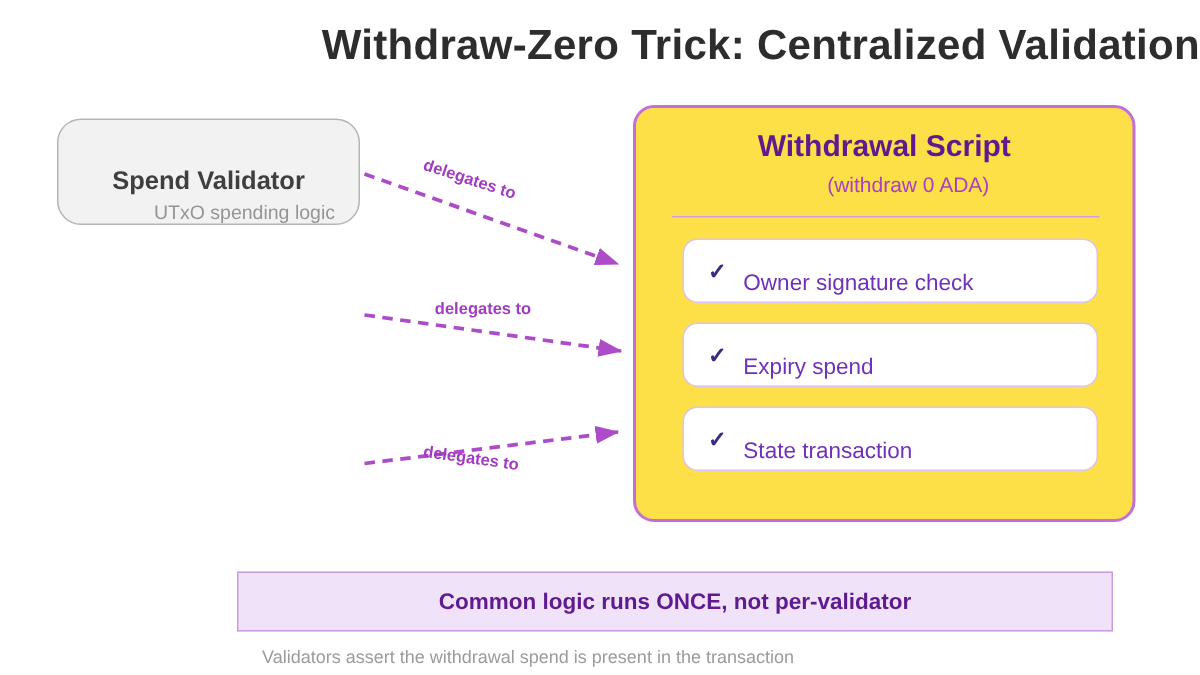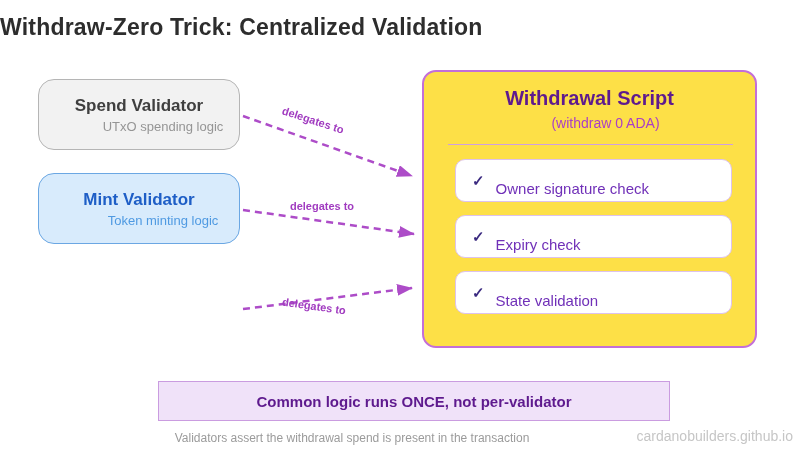--- a/index.html
+++ b/index.html
@@ -7,22 +7,22 @@
     position: relative;
     width: 800px;
     height: 450px;
     background: #ffffff;
     overflow: hidden;
     font-family: "Liberation Sans", sans-serif;
   }
   .slide-title {
     position: absolute;
     left: 0; right: 0; top: 14px;
-    text-align: left;
-    font-size: 23px;
+    text-align: right;
+    font-size: 28px;
     font-weight: bold;
     color: #2d2d2d;
     letter-spacing: 0.2px;
   }
   
   .vbox {
     position: absolute;
     left: 38px;
     width: 202px;
     height: 71px;
@@ -35,21 +35,21 @@
     gap: 3px;
   }
   .vbox .vname { font-size: 17px; font-weight: bold; }
   .vbox .vdesc { font-size: 13px; padding-left: 48px; }
   .vbox.gray { background: #f2f2f2; border: 1.5px solid #b5b5b5; }
   .vbox.gray .vname { color: #3f3f3f; }
   .vbox.gray .vdesc { color: #959595; }
   .vbox.blue { background: #d8ebfc; border: 1.5px solid #6ba7e3; }
   .vbox.blue .vname { color: #1e5ec6; }
   .vbox.blue .vdesc { color: #4f9ae2; }
-  #vbox-spend  { top: 79px; }
+  #vbox-spend  { top: 79px; justify-content: flex-end; }
   #vbox-mint   { top: 173px; }
   #vbox-spend2 { top: 270px; }
 
   
   .arrows-svg { position: absolute; left: 0; top: 0; pointer-events: none; }
   .delegate-label {
     position: absolute;
     font-size: 11px;
     font-weight: bold;
     color: #a13cc0;
@@ -107,21 +107,21 @@
     gap: 11px;
     font-size: 15px;
   }
   .check-mark { color: #3b2a80; font-weight: bold; }
   .check-label { color: #7030b8; margin-top: 16px; }
 
   
   .callout {
     position: absolute;
     left: 158px; top: 381px;
-    width: 512px; height: 40px;
+    width: 584px; height: 40px;
     box-sizing: border-box;
     background: #f0e2f9;
     border: 1.5px solid #ca9ce0;
     border-radius: 0;
     display: flex;
     align-items: center;
     justify-content: center;
   }
   .callout-text {
     font-size: 15px;
@@ -147,24 +147,20 @@
 </head>
 <body>
 
 <div class="slide">
 
   <div class="slide-title">Withdraw-Zero Trick: Centralized Validation</div>
 
   <div class="vbox gray" id="vbox-spend">
     <div class="vname">Spend Validator</div>
     <div class="vdesc">UTxO spending logic</div>
-  </div>
-  <div class="vbox blue" id="vbox-mint">
-    <div class="vname">Mint Validator</div>
-    <div class="vdesc">Token minting logic</div>
   </div>
 
   <svg class="arrows-svg" width="800" height="450" viewBox="0 0 800 450">
     <defs>
       <marker id="ah" markerUnits="userSpaceOnUse" markerWidth="16" markerHeight="12" refX="15" refY="6" orient="auto">
         <path d="M0,0 L16,6 L0,12 z" fill="#ad4cc8"></path>
       </marker>
     </defs>
     <line x1="243" y1="116" x2="412" y2="176" stroke="#ad4cc8" stroke-width="2.5" stroke-dasharray="7 5" marker-end="url(#ah)"></line>
     <line x1="243" y1="210" x2="414" y2="234" stroke="#ad4cc8" stroke-width="2.5" stroke-dasharray="7 5" marker-end="url(#ah)"></line>
@@ -179,29 +175,28 @@
     <div class="wd-title">Withdrawal Script</div>
     <div class="wd-subtitle">(withdraw 0 ADA)</div>
     <div class="wd-divider"></div>
     <div class="wd-checks">
       <div class="check-item">
         <span class="check-mark">✓</span>
         <span class="check-label">Owner signature check</span>
       </div>
       <div class="check-item">
         <span class="check-mark">✓</span>
-        <span class="check-label">Expiry check</span>
+        <span class="check-label">Expiry spend</span>
       </div>
       <div class="check-item">
         <span class="check-mark">✓</span>
-        <span class="check-label">State validation</span>
+        <span class="check-label">State transaction</span>
       </div>
     </div>
   </div>
 
   <div class="callout">
     <span class="callout-text">Common logic runs ONCE, not per-validator</span>
   </div>
 
   <div class="footnote">Validators assert the withdrawal spend is present in the transaction</div>
-  <div class="watermark">cardanobuilders.github.io</div>
 
 </div>
 
 </body></html>

